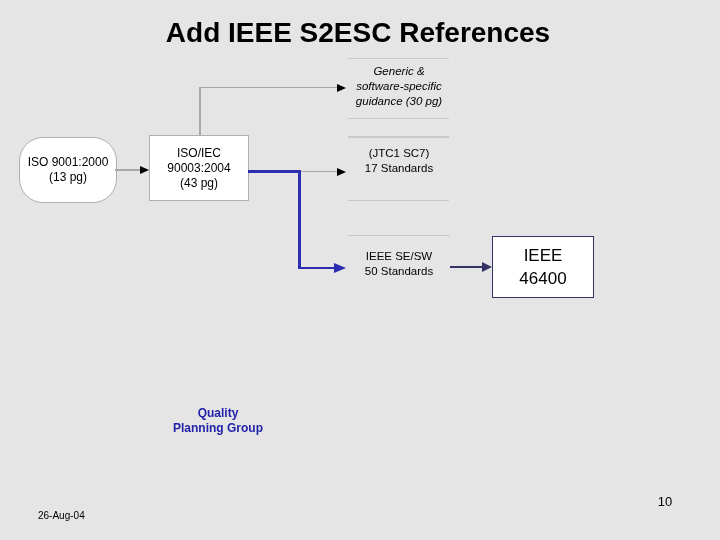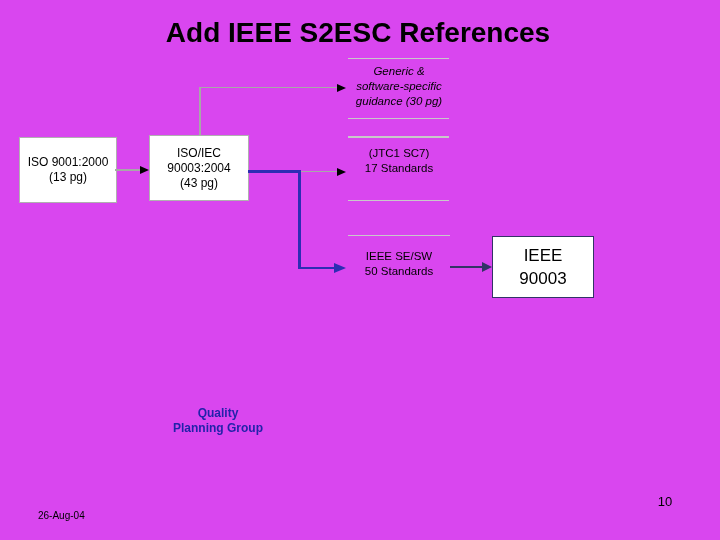--- a/index.html
+++ b/index.html
@@ -1,30 +1,30 @@
 <!DOCTYPE html>
 <html style="--blue-connector: #2d2db4; --navy-connector: #333366; --caption-text: #2222aa; --box-border: #b0b0b0; --divider-line: #c9c9c9; --connector-gray: #a8a8a8; --arrow-black: #000000;"><head>
 <meta charset="utf-8">
 <style>
   html,body { margin:0; padding:0; background:#ffffff; }
   .slide {
-    position:relative; width:720px; height:540px; background:#d946ef;
+    position:relative; width:720px; height:540px; background:#e5e5e5;
     font-family:"Liberation Sans", sans-serif; color:#000; overflow:hidden;
   }
   .title {
     position:absolute; top:17px; left:0; width:716px; text-align:center;
     font-size:28px; font-weight:bold; white-space:nowrap;
   }
   
   .gbox {
     position:absolute; background:#fff; border:1.5px solid var(--box-border,#b0b0b0);
     display:flex; flex-direction:column; align-items:center; justify-content:center;
     text-align:center; font-size:12px; line-height:15px;
   }
-  #box-iso9001   { left:19px;  top:137px; width:96px;  height:64px; }
+  #box-iso9001   { left:19px;  top:137px; width:96px;  height:64px;border-radius:24px; }
   #box-iso90003  { left:149px; top:135px; width:98px;  height:64px; }
   
   .hline { position:absolute; height:1.5px; background:var(--divider-line,#c9c9c9); }
   .col-text {
     position:absolute; left:343px; width:112px; text-align:center;
     font-size:11.5px; line-height:15px;
   }
   
   .gline { position:absolute; background:var(--connector-gray,#a8a8a8); }
   .bline { position:absolute; background:var(--blue-connector,#2d2db4); }
@@ -103,21 +103,21 @@
   <div class="col-text" style="top:249px;">
     <div>IEEE SE/SW</div>
     <div>50 Standards</div>
   </div>
 
   <div class="nline" style="left:450px; top:265.5px; width:33px; height:2.5px;"></div>
   <div class="arrow navy" style="left:482px; top:262px;"></div>
 
   <div id="box-ieee90003">
     <div>IEEE</div>
-    <div>90003</div>
+    <div>46400</div>
   </div>
 
   <div class="caption">
     <div>Quality</div>
     <div>Planning Group</div>
   </div>
 
   <div class="footer-date">26-Aug-04</div>
   <div class="page-number">10</div>
 

